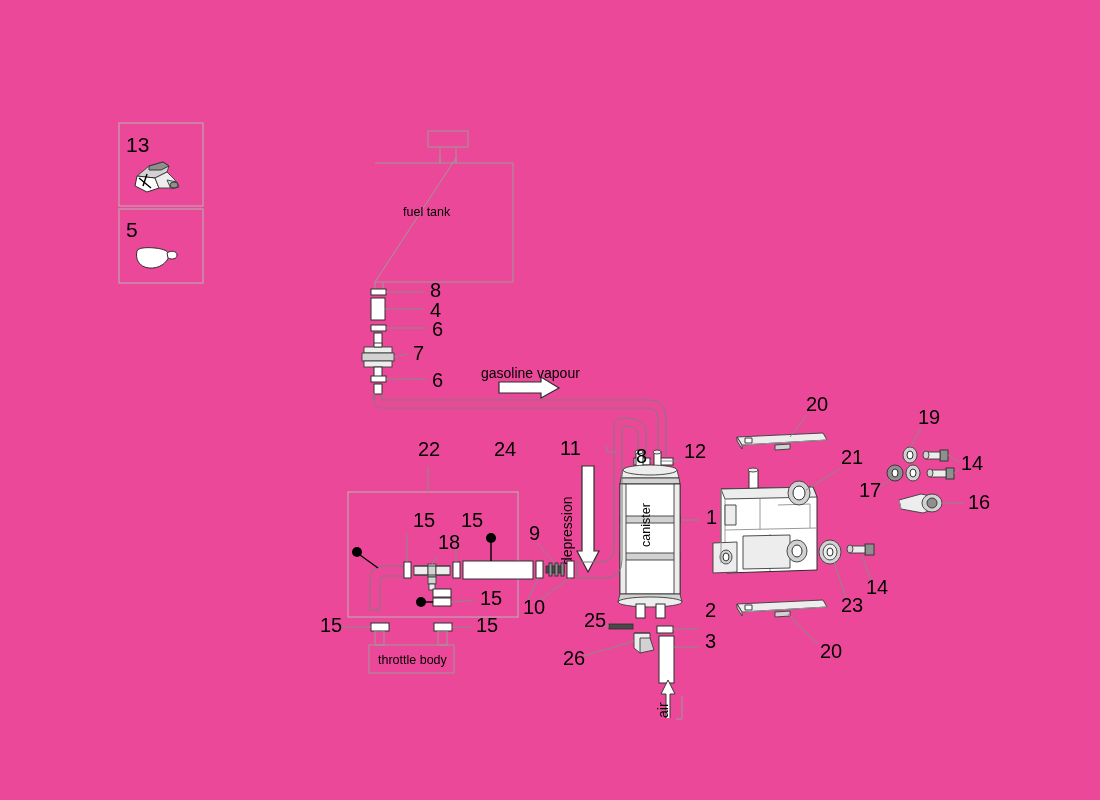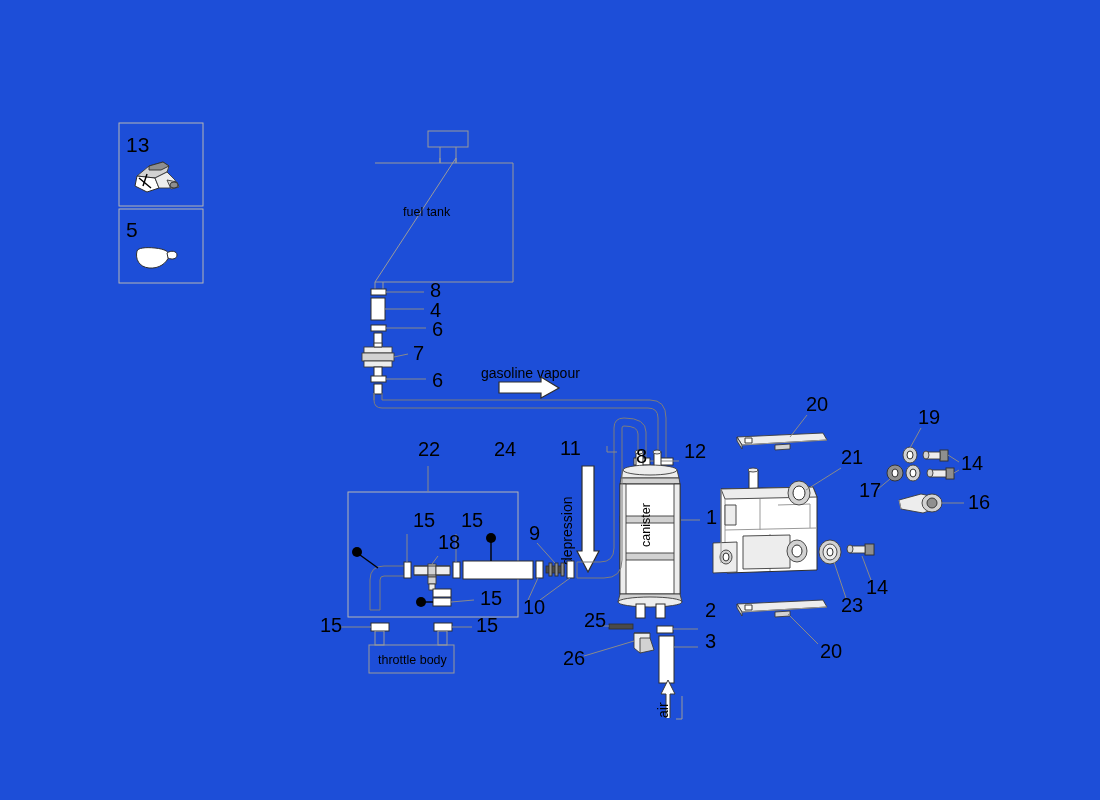--- a/index.html
+++ b/index.html
@@ -10,21 +10,21 @@
   body {
     width: 1100px;
     height: 800px;
     overflow: hidden;
     font-family: "Liberation Sans", sans-serif;
   }
   #diagram-root {
     position: relative;
     width: 1100px;
     height: 800px;
-    background: #1d4ed8;
+    background: #ec4899;
   }
   svg#diagram-svg {
     position: absolute;
     top: 0;
     left: 0;
     width: 1100px;
     height: 800px;
     display: block;
   }
   .callout {

